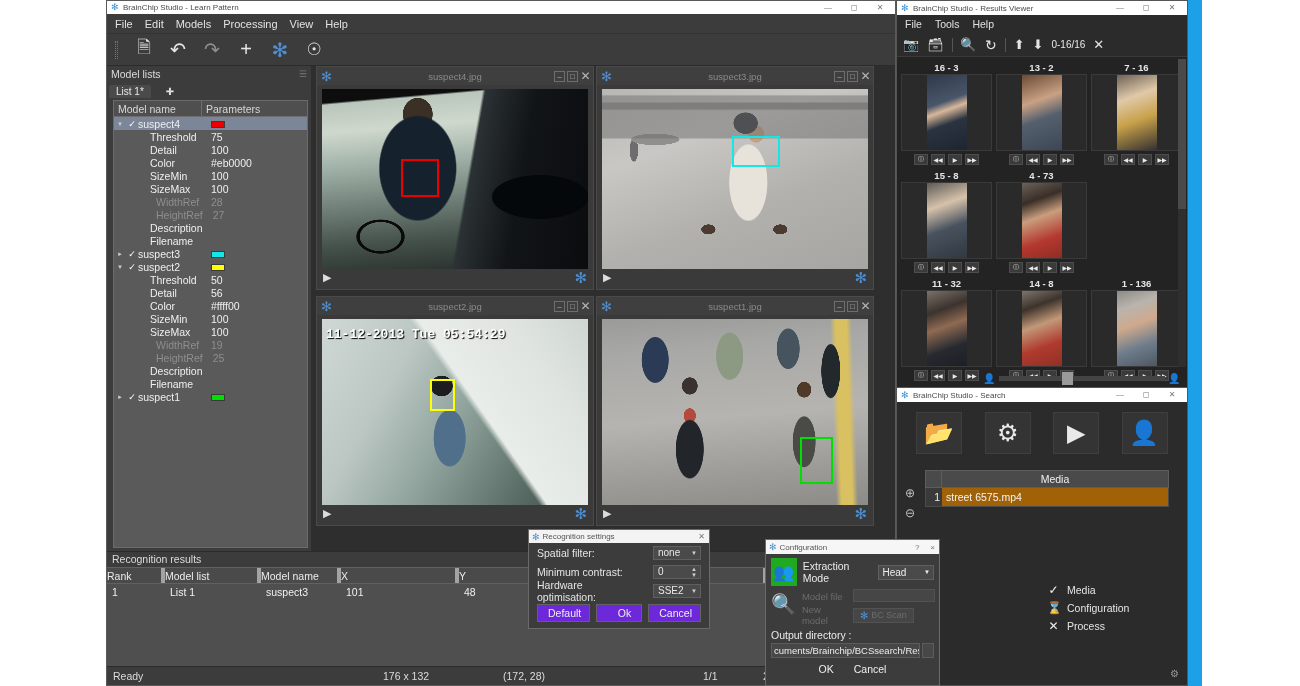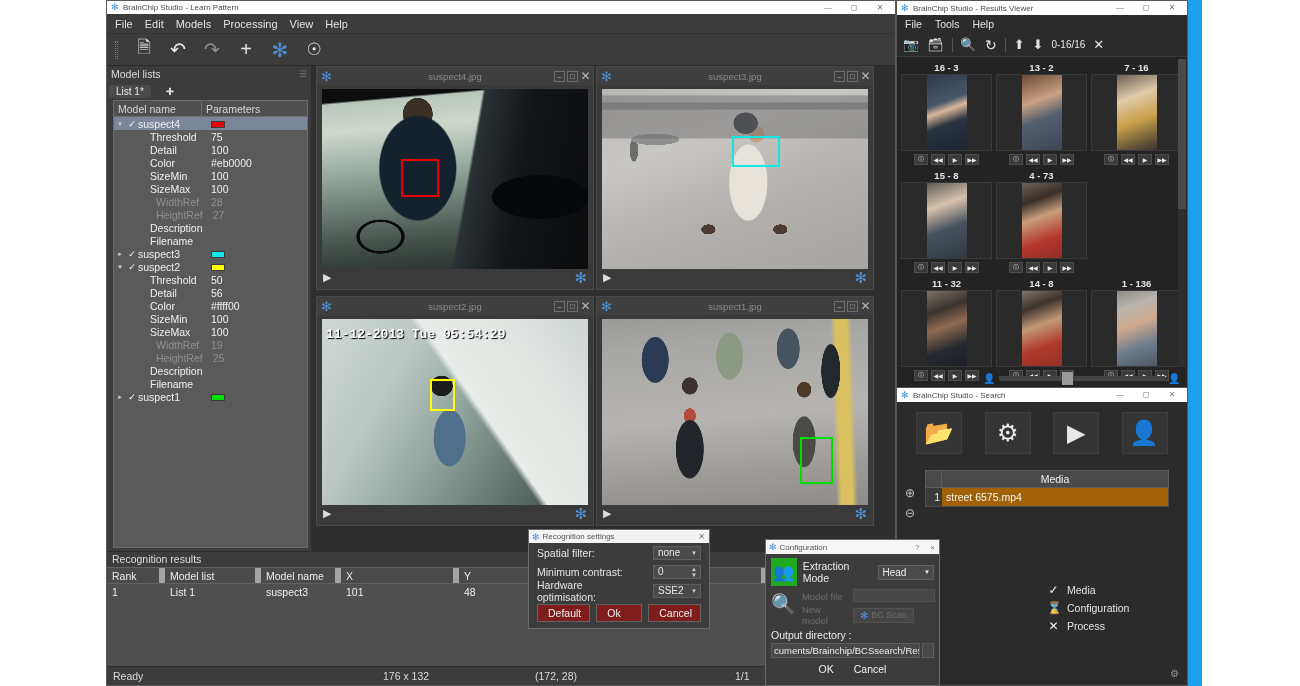--- a/index.html
+++ b/index.html
@@ -98,29 +98,29 @@
   #recdlg .dtitle .x { position:absolute; right:4px; color:#777; font-size:8px;}
   .dlg-row { display:flex; align-items:center; height:19px; padding:0 8px; font-size:10.5px; color:#e4e4e4;gap:16px;}
   .dlg-row label { flex:1; }
   .combo { width:48px; height:14px; background:#4a4a4a; border:1px solid #5f5f5f; color:#e8e8e8;
            font-size:10px; display:flex; align-items:center; padding-left:4px; position:relative;}
   .combo .arw { position:absolute; right:3px; font-size:6px; color:#cfcfcf;}
   .spin { width:48px; height:14px; background:#4a4a4a; border:1px solid #5f5f5f; color:#e8e8e8;
           font-size:10px; display:flex; align-items:center; padding-left:4px; position:relative;}
   .spin .updn { position:absolute; right:3px; font-size:6px; line-height:6px; color:#cfcfcf; text-align:center;}
   .dlg-btns { display:flex; justify-content:center; gap:6px; padding:4px 8px 6px 8px;}
-  .dbtn { background:#7f1d1d; border:1px solid #636363; color:#eee; font-size:10.5px;
-          padding:2px 10px; min-width:46px; text-align:left;}
+  .dbtn { background:#6d28d9; border:1px solid #636363; color:#eee; font-size:10.5px;
+          padding:2px 10px; min-width:46px; text-align:right;}
 
   
   #results { height:115px; background:#3c3c3c; border-top:1px solid #2b2b2b; display:flex; flex-direction:column;}
   .res-head { height:15px; font-size:10.5px; padding-left:5px; color:#dcdcdc; line-height:15px;}
   .res-table { flex:1; background:#4f4f4f; margin:0 0 0 0; }
   .res-hrow { display:flex; height:17px; background:#4a4a4a; border-top:1px solid #616161; border-bottom:1px solid #616161; }
-  .res-hrow div { font-size:10.5px; color:#ececec; line-height:17px; padding-left:5px; border-right:6px solid #a3a3a3;}
+  .res-hrow div { font-size:10.5px; color:#ececec; line-height:17px; border-right:4px solid #a3a3a3;}
   .res-row { display:flex; height:17px; }
   .res-row div { font-size:10.5px; color:#f0f0f0; line-height:17px; padding-left:5px; }
   .c0{width:58px;} .c1{width:96px;} .c2{width:80px;} .c3{width:118px;}
   .c4{width:78px;} .c5{width:128px;} .c6{width:102px;} .c7{flex:1;}
 
   
   #statusbar { height:19px; background:#3c3c3c; border-top:1px solid #2b2b2b;
                display:flex; align-items:center; font-size:10.5px; color:#dcdcdc; }
   #statusbar .sb { padding:0 6px; }
 
@@ -554,21 +554,21 @@
         <div class="c5">88</div>
         <div class="c6">-</div>
         <div class="c7">100%</div>
       </div>
     </div>
   </div>
 
   <div id="statusbar">
     <span class="sb" style="width:270px;">Ready</span>
     <span class="sb" style="width:120px;">176 x 132</span>
-    <span class="sb" style="width:200px;margin-left:32px;">(172, 28)</span>
+    <span class="sb" style="width:200px;">(172, 28)</span>
     <span class="sb" style="width:60px;">1/1</span>
     <span class="sb" style="width:48px;">251%</span>
     <span class="sb">Count 1</span>
   </div>
 </div>
 
 <div id="resviewer">
   <div class="titlebar">
     <span class="tb-icon">✻</span>
     <span class="tb-title">BrainChip Studio - Results Viewer</span>

